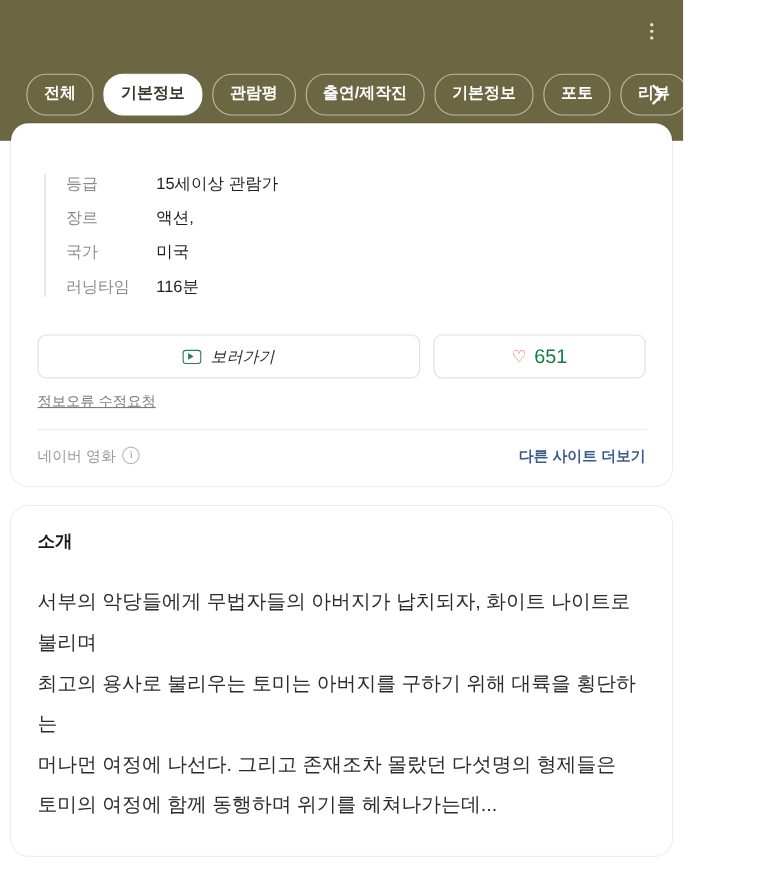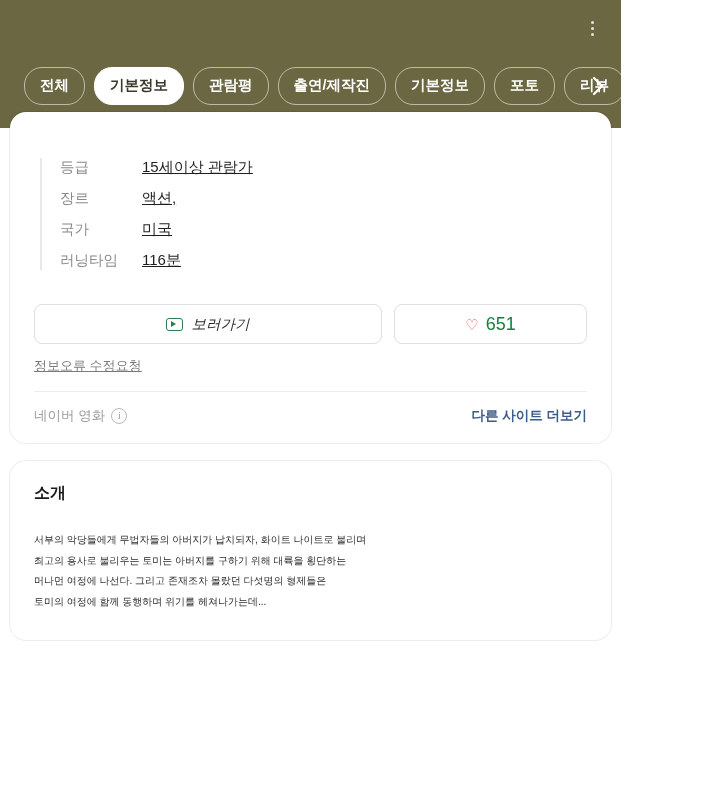--- a/index.html
+++ b/index.html
@@ -134,21 +134,20 @@
   .info-row:last-child { margin-bottom: 0; }
   .info-label {
     width: 82px;
     flex: 0 0 82px;
     color: #8a8a8a;
     font-size: 14.5px;
   }
   .info-value {
     color: #1f1f1f;
     font-size: 15px;
-    text-decoration: underline;
   }
 
   
   .actions {
     display: flex;
     gap: 12px;
     margin-bottom: 12px;
   }
   .btn {
     border: 1px solid #e0e0e0;
@@ -203,21 +202,20 @@
   
   .source-row {
     border-top: 1px solid #ededed;
     padding-top: 15px;
     display: flex;
     align-items: center;
     justify-content: space-between;
   }
   .source-left {
     display: flex;
-    align-items: center;
     gap: 6px;
     color: #9a9a9a;
     font-size: 13.5px;
   }
   .info-circle {
     width: 14px;
     height: 14px;
     border: 1px solid #b9b9b9;
     border-radius: 50%;
     color: #9a9a9a;
@@ -240,21 +238,21 @@
     padding-top: 22px;
     padding-bottom: 28px;
   }
   .synopsis-title {
     font-size: 16px;
     font-weight: bold;
     color: #1a1a1a;
     margin-bottom: 26px;
   }
   .synopsis-body {
-    font-size: 10px;
+    font-size: 18px;
     line-height: 2.05;
     color: #2b2b2b;
     white-space: pre-line;
   }
 </style>
 </head>
 <body>
 
 <div class="page">
 

